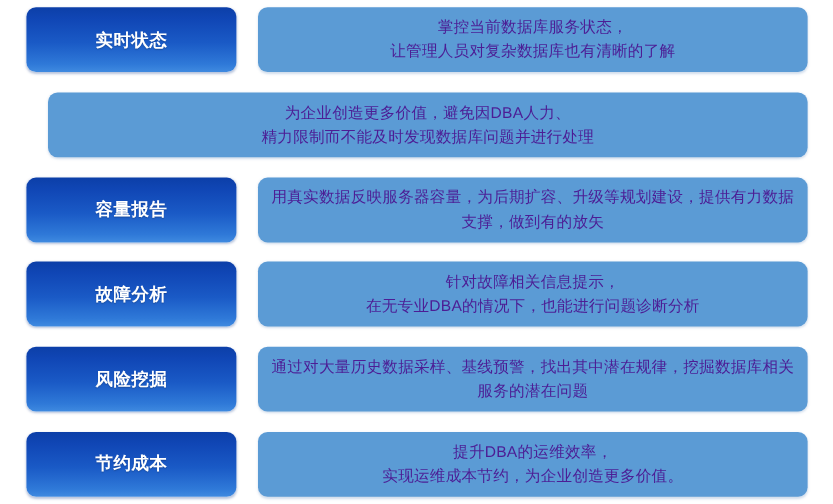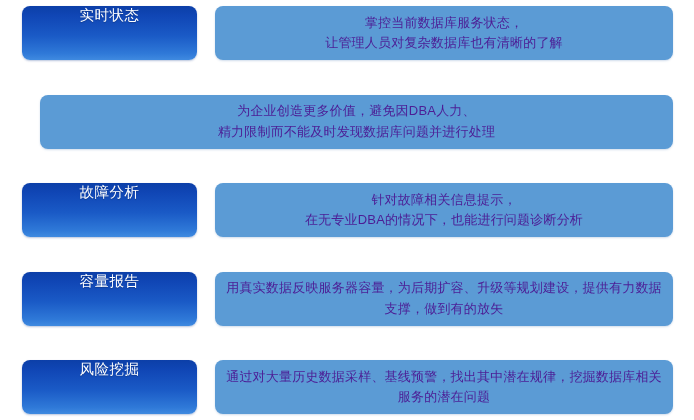--- a/index.html
+++ b/index.html
@@ -33,25 +33,25 @@
     width: 100%;
   }
 
   .row-label {
     width: 175px;
     min-width: 175px;
     border-radius: 8px;
     background: linear-gradient(to bottom, #0c3fa8 0%, #1046b5 18%, #1a5ac6 55%, #2f79d8 88%, #3f8ae0 100%);
     box-shadow: 0 1px 2px rgba(20, 60, 140, 0.30);
     display: flex;
-    align-items: flex-start;
+    align-items: center;
     justify-content: center;
     color: #ffffff;
     font-size: 14.5px;
-    font-weight: normal;
+    font-weight: bold;
     letter-spacing: 0.5px;
     text-shadow: 0 1px 1px rgba(0, 0, 0, 0.22);
     user-select: none;
   }
 
   .row-gap {
     width: 18px;
     min-width: 18px;
   }
 
@@ -95,43 +95,53 @@
   <div class="feature-row">
     <div class="row-gap"></div>
     <div class="row-desc">
       <span class="row-desc-text">为企业创造更多价值，避免因DBA人力、
 精力限制而不能及时发现数据库问题并进行处理</span>
     </div>
   </div>
 
   <div class="feature-row">
     <div class="row-label">
+      <span>容量报告</span>
+    </div>
+    <div class="row-gap"></div>
+    <div class="row-desc">
+      <span class="row-desc-text">用真实数据反映服务器容量，为后期扩容、升级等规划建设，提供有力数据支撑，做到有的放矢</span>
+    </div>
+  </div>
+
+  <div class="feature-row">
+    <div class="row-label">
       <span>故障分析</span>
     </div>
     <div class="row-gap"></div>
     <div class="row-desc">
       <span class="row-desc-text">针对故障相关信息提示，
 在无专业DBA的情况下，也能进行问题诊断分析</span>
-    </div>
-  </div>
-
-  <div class="feature-row">
-    <div class="row-label">
-      <span>容量报告</span>
-    </div>
-    <div class="row-gap"></div>
-    <div class="row-desc">
-      <span class="row-desc-text">用真实数据反映服务器容量，为后期扩容、升级等规划建设，提供有力数据支撑，做到有的放矢</span>
     </div>
   </div>
 
   <div class="feature-row">
     <div class="row-label">
       <span>风险挖掘</span>
     </div>
     <div class="row-gap"></div>
     <div class="row-desc">
       <span class="row-desc-text">通过对大量历史数据采样、基线预警，找出其中潜在规律，挖掘数据库相关服务的潜在问题</span>
     </div>
   </div>
 
+  <div class="feature-row">
+    <div class="row-label">
+      <span>节约成本</span>
+    </div>
+    <div class="row-gap"></div>
+    <div class="row-desc">
+      <span class="row-desc-text">提升DBA的运维效率，
+实现运维成本节约，为企业创造更多价值。</span>
+    </div>
+  </div>
 
 </div>
 
 </body></html>

